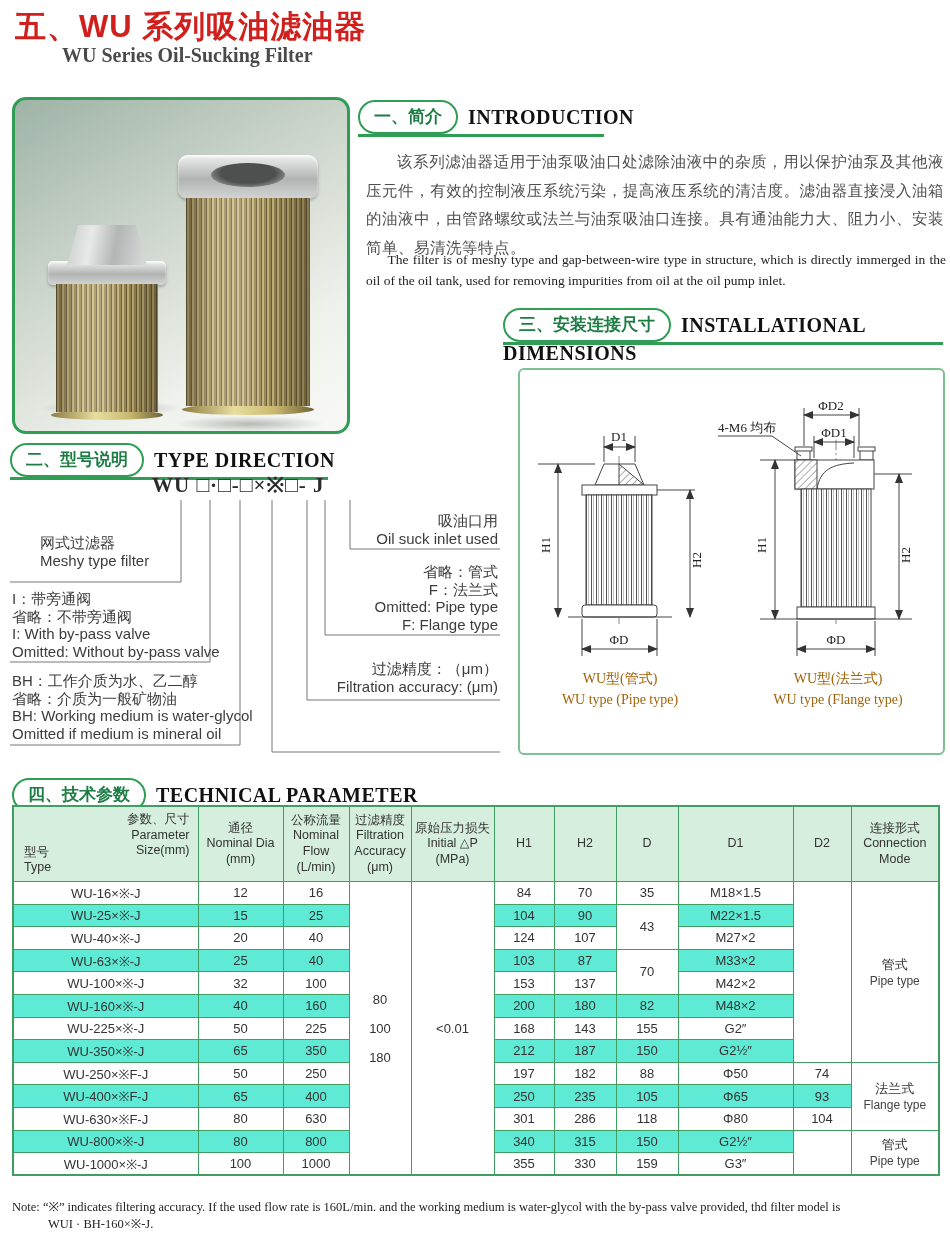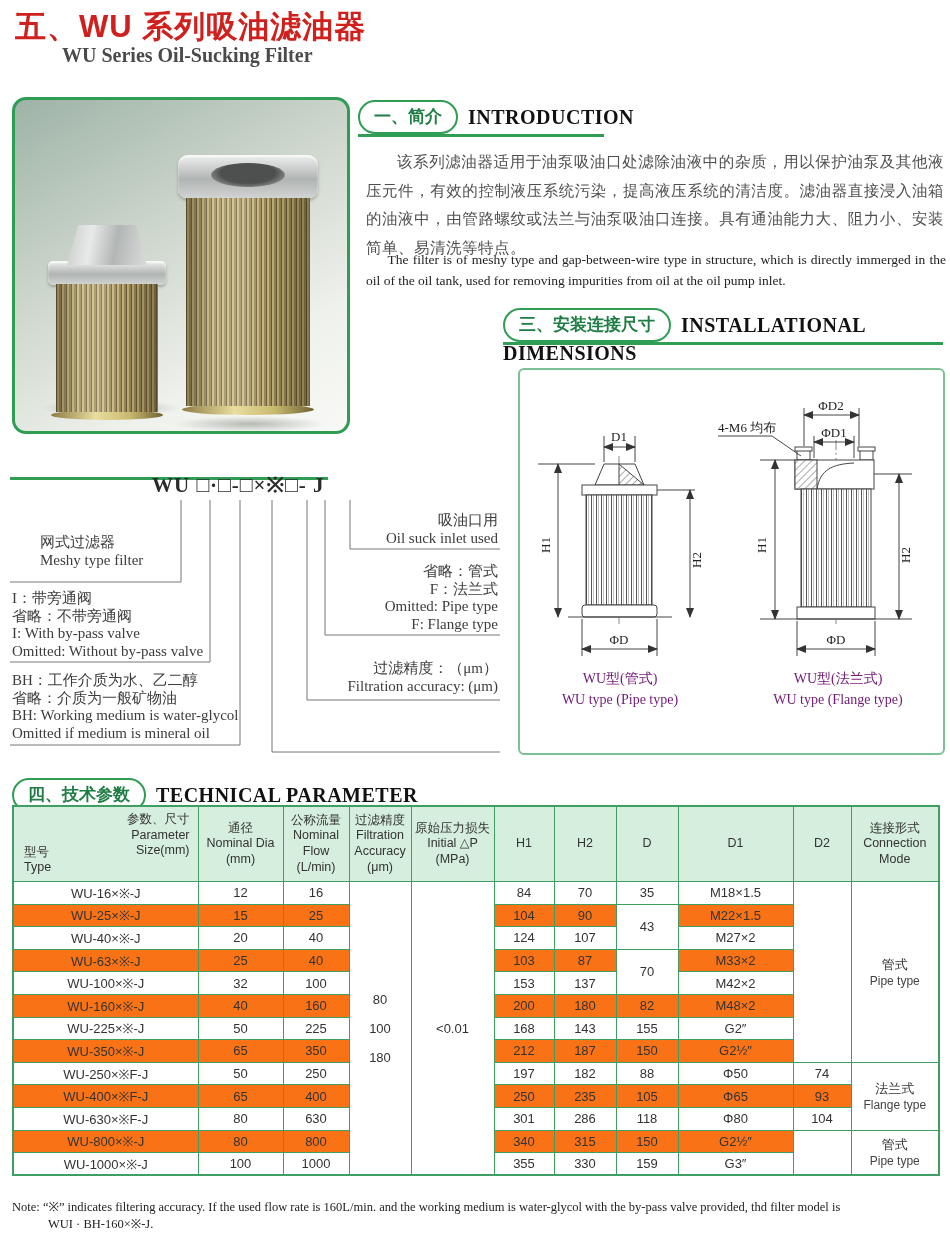--- a/index.html
+++ b/index.html
@@ -35,36 +35,36 @@
        background:linear-gradient(90deg,#8d7c44,#eadద)}
   .rim{background:linear-gradient(90deg,#8d7c44,#e9dd9f 40%,#c9b96f 70%,#6f6234);}
   
   .intro-zh{position:absolute;left:366px;top:148px;width:578px;font-family:"Liberation Serif",serif;
             font-size:15.5px;line-height:1.85;color:#4f4f4f;text-align:justify;text-indent:2em;letter-spacing:.5px;
             white-space:pre-line;}
   .intro-en{position:absolute;left:366px;top:250px;width:580px;font-family:"Liberation Serif",serif;
             font-size:13.5px;line-height:1.55;color:#222;text-align:justify;text-indent:1.6em;}
   
   .dims-box{position:absolute;left:518px;top:368px;width:423px;height:383px;border:2px solid #7cc093;border-radius:6px;background:#fff;}
-  .dims-cap{position:absolute;text-align:center;font-family:"Liberation Serif",serif;font-size:14px;color:#701a75;
+  .dims-cap{position:absolute;text-align:center;font-family:"Liberation Serif",serif;font-size:14px;color:#a16207;
             white-space:pre-line;line-height:1.5;}
   
   .code-line{position:absolute;left:152px;top:470px;font-family:"Liberation Serif",serif;font-weight:bold;
              font-size:21px;color:#2b2b2b;letter-spacing:1px;}
   .td-lines{position:absolute;left:0;top:460px;pointer-events:none;}
-  .td-label{position:absolute;font-family:Liberation Serif, serif;font-size:15px;line-height:1.18;color:#3c3c3c;
+  .td-label{position:absolute;font-family:Liberation Sans, sans-serif;font-size:15px;line-height:1.18;color:#3c3c3c;
             white-space:pre-line;}
   .td-right{text-align:right;}
   
   table.params{position:absolute;left:12px;top:805px;width:926px;border-collapse:collapse;
                border:2px solid #3f9e62;table-layout:fixed;}
   table.params th,table.params td{border:1px solid #3f9e62;padding:0;font-size:13px;color:#333;text-align:center;}
   table.params th{background:#d5eedd;font-weight:normal;white-space:pre-line;line-height:1.25;font-size:12.5px;height:74px;}
   table.params tbody tr{height:22.6px;}
-  tr.alt td:not([rowspan]){background:#f97316;}
+  tr.alt td:not([rowspan]){background:#5eead4;}
   td.model{text-align:left;padding-left:22px;}
   th.diag{position:relative;background:
       linear-gradient(to bottom right,rgba(0,0,0,0) calc(50% - 0.7px),#3f9e62 calc(50% - 0.7px),#3f9e62 calc(50% + 0.7px),rgba(0,0,0,0) calc(50% + 0.7px)),#d5eedd;}
   .diag-top{position:absolute;top:5px;right:8px;text-align:right;white-space:pre-line;line-height:1.25;}
   .diag-bot{position:absolute;bottom:5px;left:10px;text-align:left;white-space:pre-line;line-height:1.25;}
   td.acc div{margin:14px 0;}
   .cz{font-size:13px;} .ce{font-size:12px;color:#444;}
   
   .note-zh{position:absolute;left:12px;top:1180px;width:930px;font-size:13.5px;color:#333;font-family:"Liberation Serif",serif;}
   .note-en{position:absolute;left:12px;top:1199px;width:930px;font-size:12.5px;color:#222;font-family:"Liberation Serif",serif;line-height:1.3;}
@@ -185,20 +185,23 @@
       <text x="246" y="175" text-anchor="middle" font-size="13" transform="rotate(-90 246 175)">H1</text>
       <text x="390" y="185" text-anchor="middle" font-size="13" transform="rotate(-90 390 185)">H2</text>
       <text x="316" y="274" text-anchor="middle" font-size="13">ΦD</text>
     </svg>
     <div class="dims-cap" style="left:25px;top:298px;width:150px;">WU型(管式)
 WU type (Pipe type)</div>
     <div class="dims-cap" style="left:238px;top:298px;width:160px;">WU型(法兰式)
 WU type (Flange type)</div>
   </div>
 
+  <div class="sec" style="left:10px;top:443px;">
+    <span class="pill"><span>二、型号说明</span></span><span class="sec-en">TYPE DIRECTION</span>
+  </div>
   <div class="sec-line" style="left:10px;top:477px;width:318px;"></div>
 
   <div class="code-line">WU □·□-□×※□- J</div>
   <svg class="td-lines" width="515" height="300" viewBox="0 0 515 300">
     <g stroke="#777" stroke-width="1" fill="none">
       <path d="M181,40 V122 M10,122 H181"></path>
       <path d="M210,40 V202 M10,202 H210"></path>
       <path d="M240,40 V285 M10,285 H240"></path>
       <path d="M272,40 V292 M272,292 H500"></path>
       <path d="M307,40 V240 M307,240 H500"></path>

